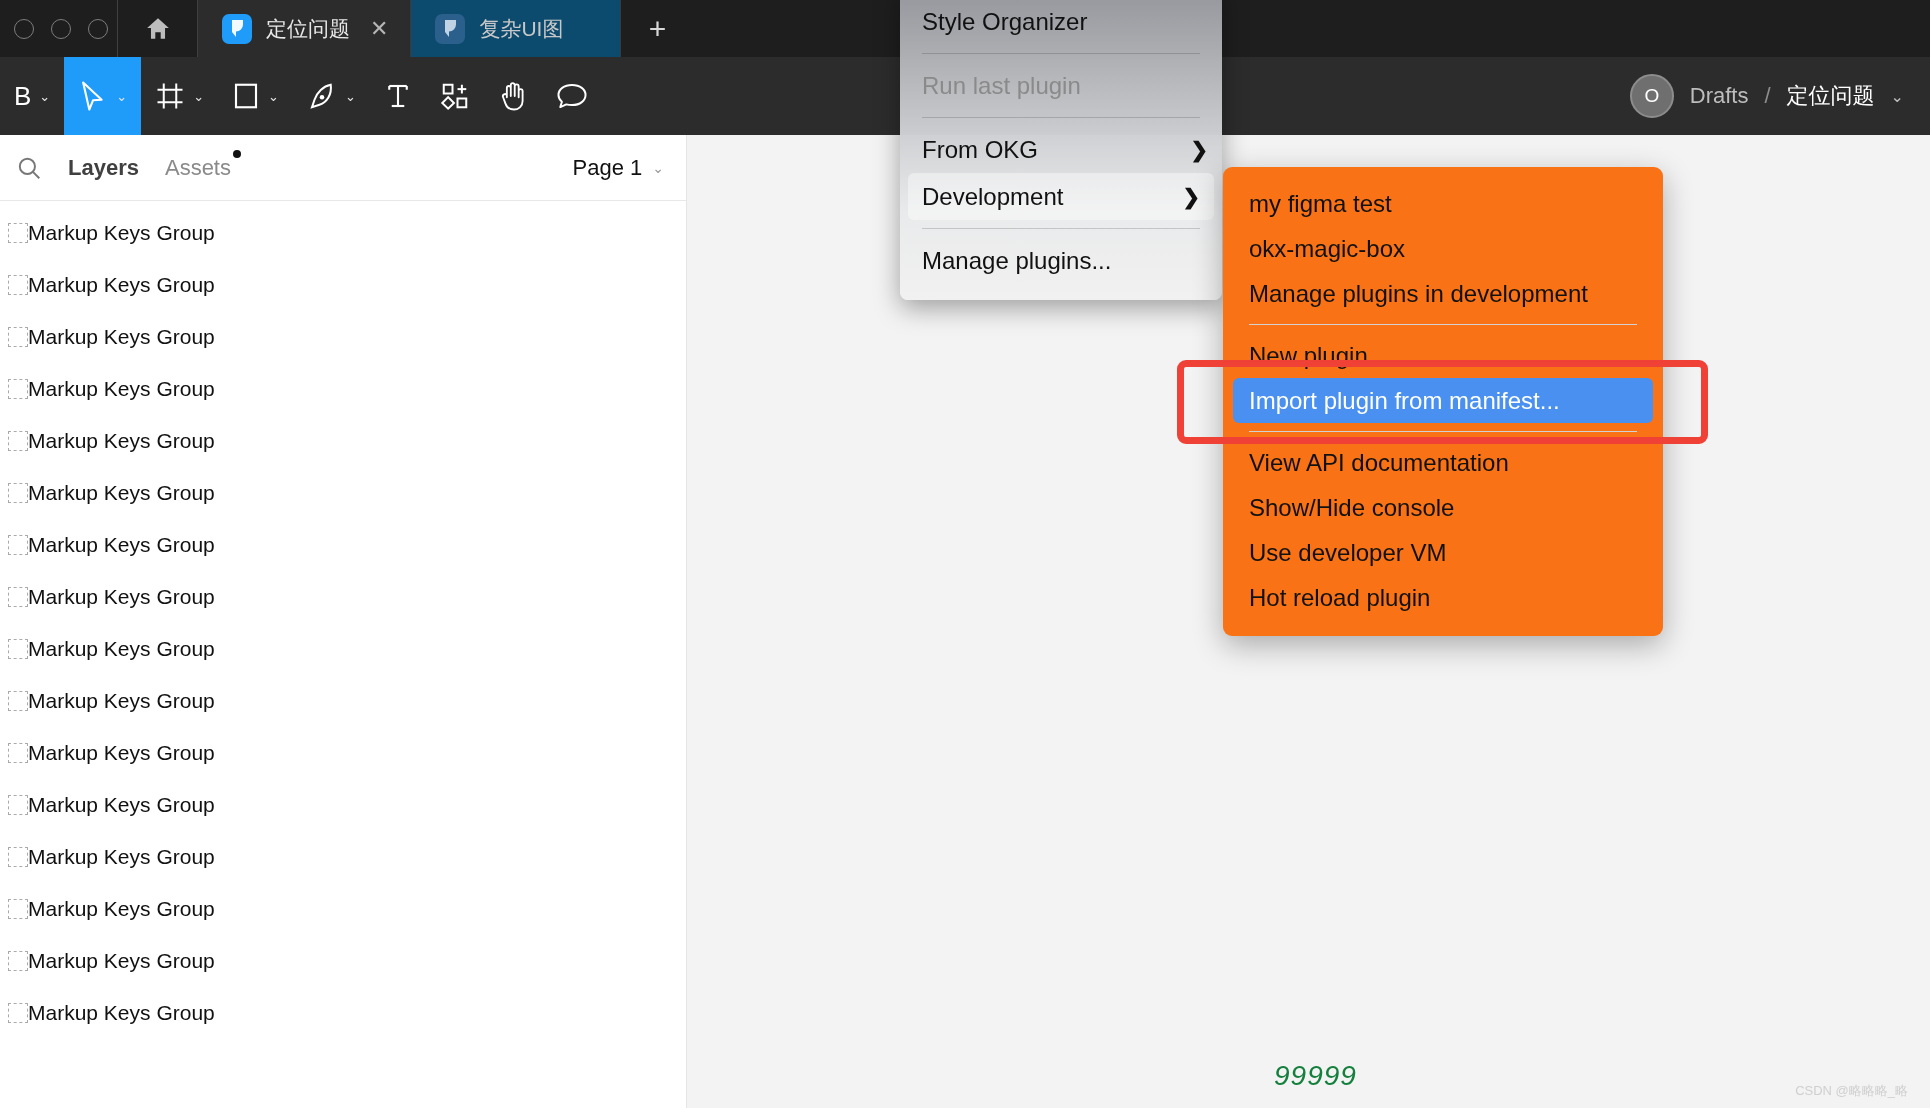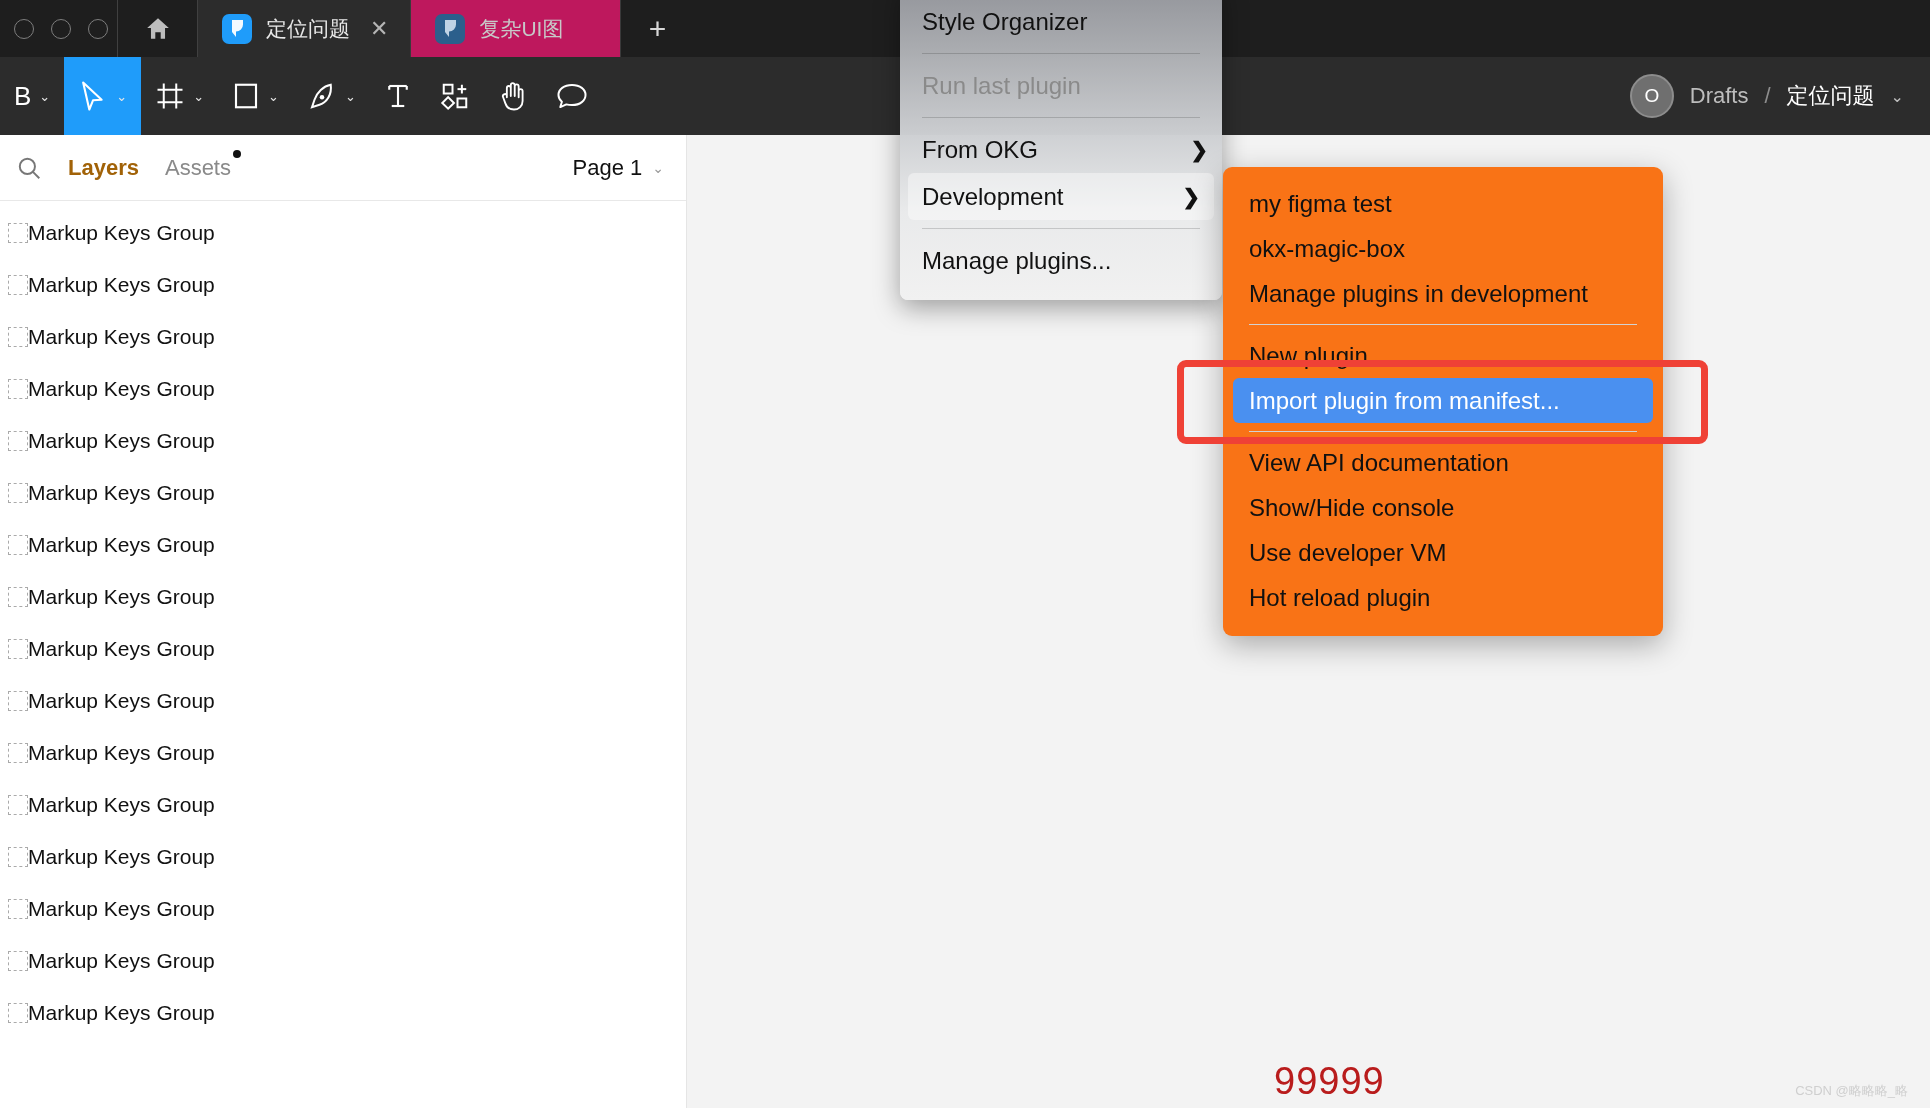--- a/index.html
+++ b/index.html
@@ -29,21 +29,21 @@
   }
   .home-ico { width: 28px; height: 26px; display: block; }
   .tab {
     display: flex; align-items: center; gap: 14px;
     padding: 0 22px 0 24px; min-width: 210px;
     color: #e8e8e8; font-size: 21px;
     border-right: 1px solid #3a3a3a;
     position: relative;
   }
   .tab.active { background: #2c2c2c; }
-  .tab.inactive { background: #be185d; color: #c8c8c8; }
+  .tab.inactive { background: #0c4a6e; color: #c8c8c8; }
   .tab-ico {
     width: 30px; height: 30px; border-radius: 7px;
     display: flex; align-items: center; justify-content: center;
     flex: 0 0 auto;
   }
   .tab-ico.blue { background: #1f9cfa; }
   .tab-ico.dim  { background: #2b5f8c; }
   .tab-close { color: #b5b5b5; font-size: 22px; line-height: 1; margin-left: 6px; }
   .tab-plus {
     width: 72px; display: flex; align-items: center; justify-content: center;
@@ -82,21 +82,21 @@
   .lpanel {
     position: absolute; top: 135px; left: 0; width: 687px; height: 973px;
     background: #fff; border-right: 1px solid #e5e5e5;
   }
   .lpanel-head {
     height: 66px; display: flex; align-items: center;
     padding: 0 22px 0 16px; border-bottom: 1px solid #e8e8e8;
   }
   .search-ico { width: 26px; height: 26px; flex: 0 0 auto; }
   .ptab { font-size: 22px; color: #8a8a8a; margin-left: 26px; position: relative; }
-  .ptab.active { color: #a16207; font-weight: bold; text-align: center; }
+  .ptab.active { color: #404040; font-weight: bold; text-align: center; }
   .ptab .dotbadge {
     position: absolute; top: -5px; right: -10px;
     width: 8px; height: 8px; border-radius: 50%; background: #111;
   }
   .page-sel {
     margin-left: auto; display: flex; align-items: center; gap: 10px;
     font-size: 22px; color: #111;
   }
   .page-sel .chev { color: #9a9a9a; font-size: 14px; }
 
@@ -111,21 +111,21 @@
   }
   .layer-label { font-size: 21px; color: #111; }
 
   
   .canvas {
     position: absolute; top: 135px; left: 687px;
     width: 1243px; height: 973px; background: #f3f3f3;
   }
   .canvas-num {
     position: absolute; left: 587px; top: 925px;
-    font-size: 38px; color: #b91c1c; letter-spacing: 1px;
+    font-size: 28px; color: #15803d; letter-spacing: 1px; font-style: italic;
   }
   .watermark {
     position: absolute; right: 22px; bottom: 8px;
     font-size: 13px; color: #cfcfcf;
   }
 
   
   .menu1 {
     position: absolute; left: 900px; top: -16px;
     width: 322px; padding: 14px 0 16px;

